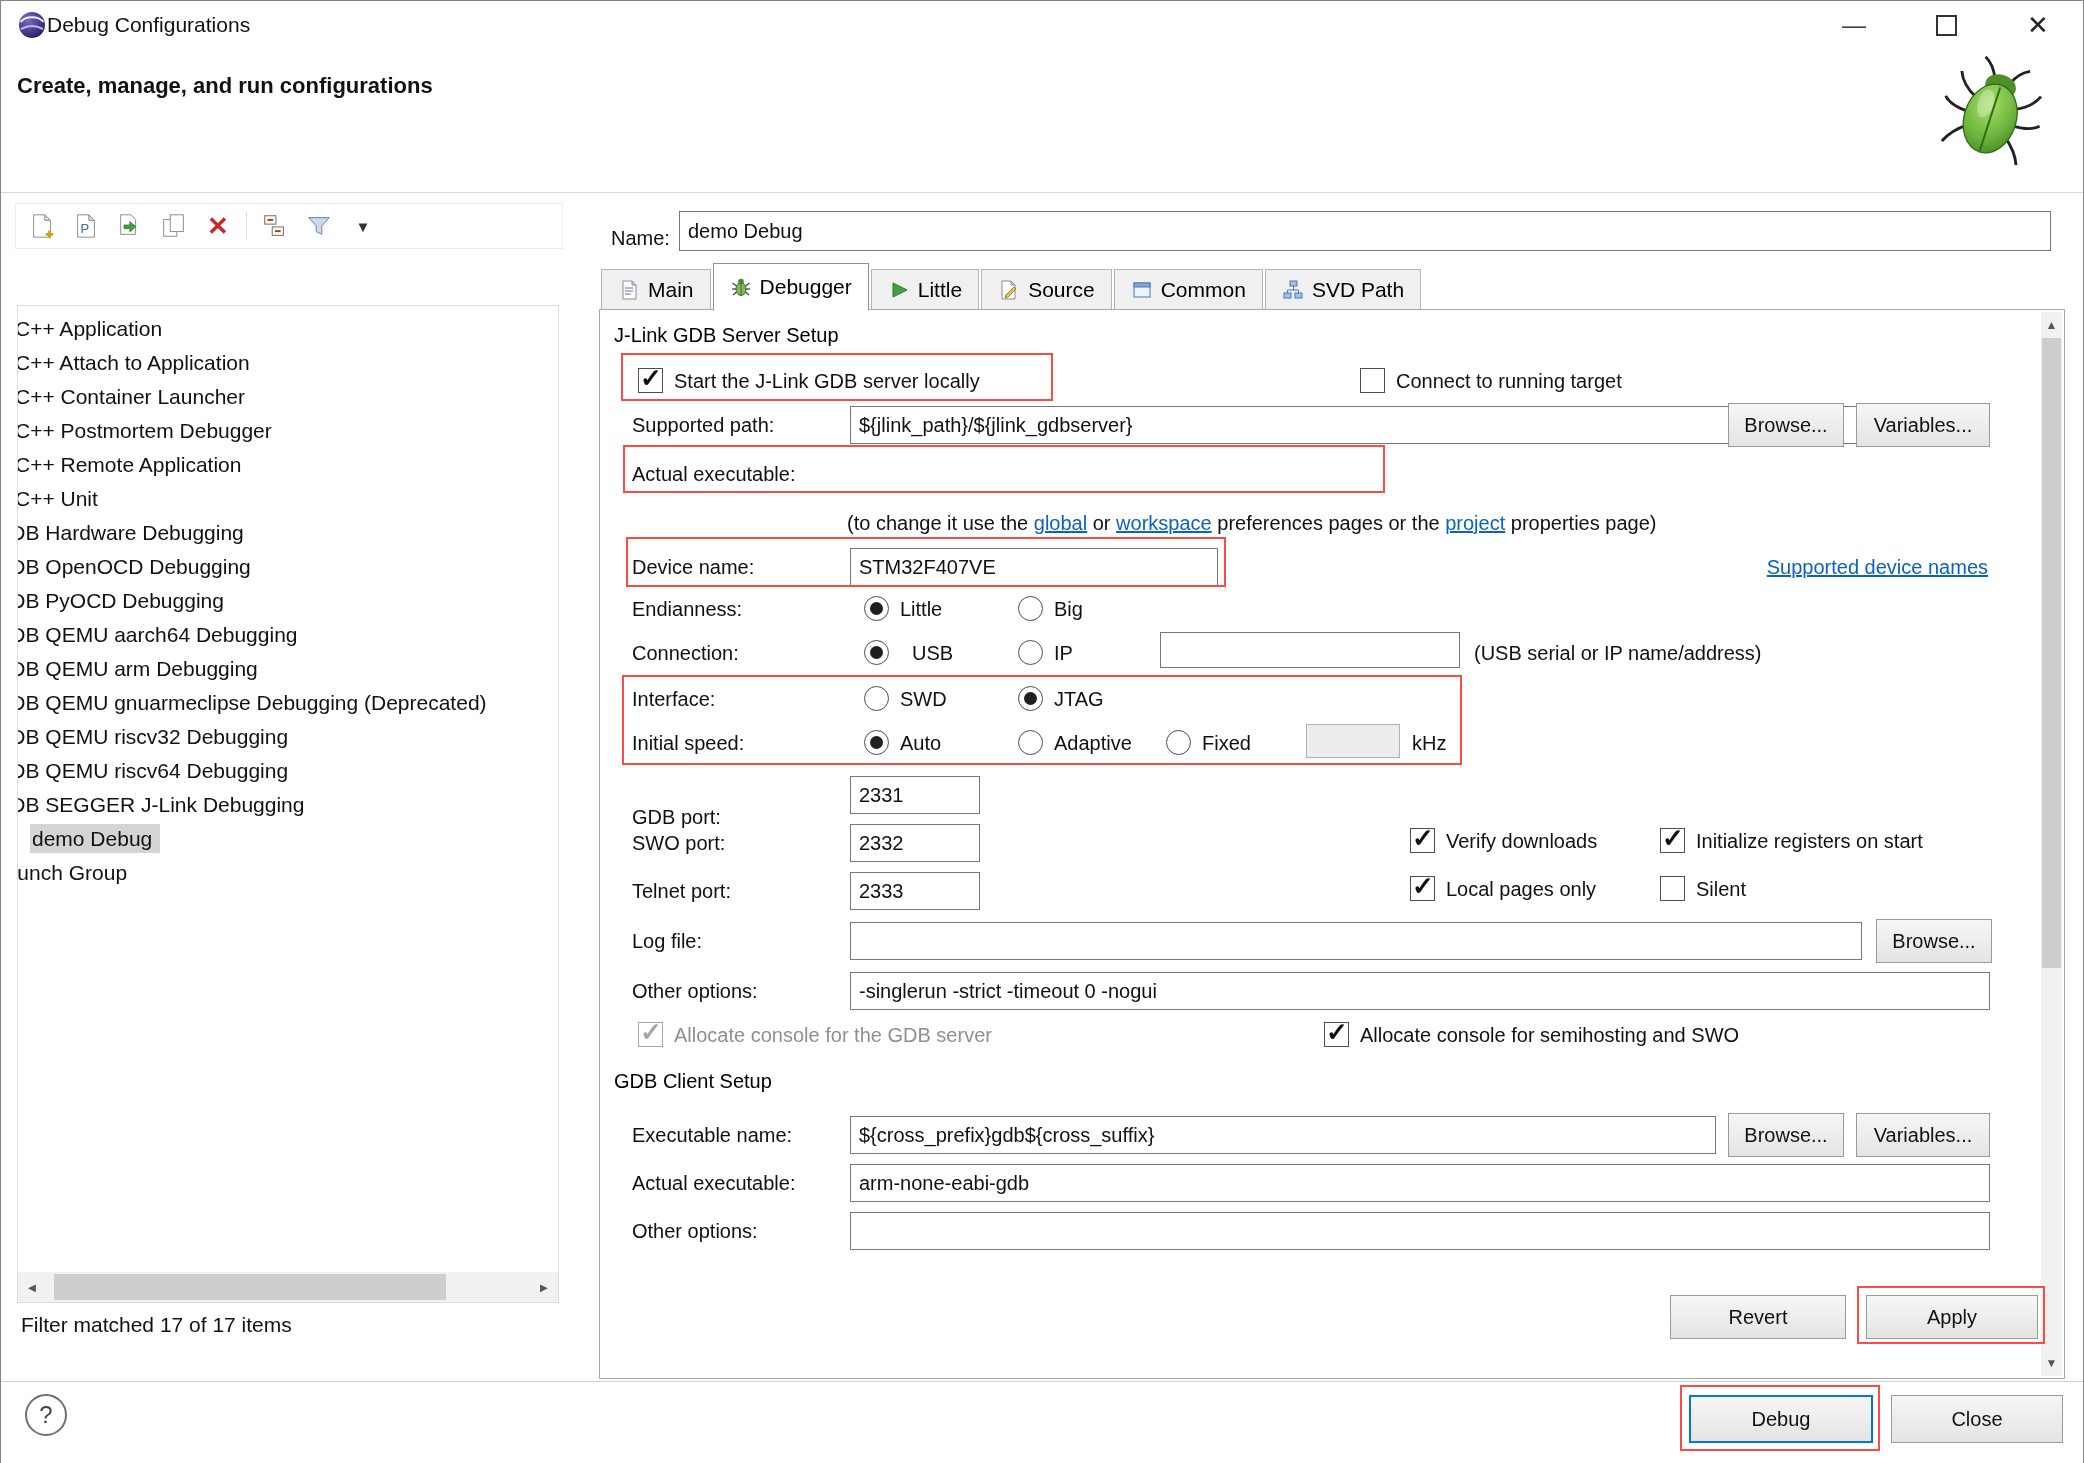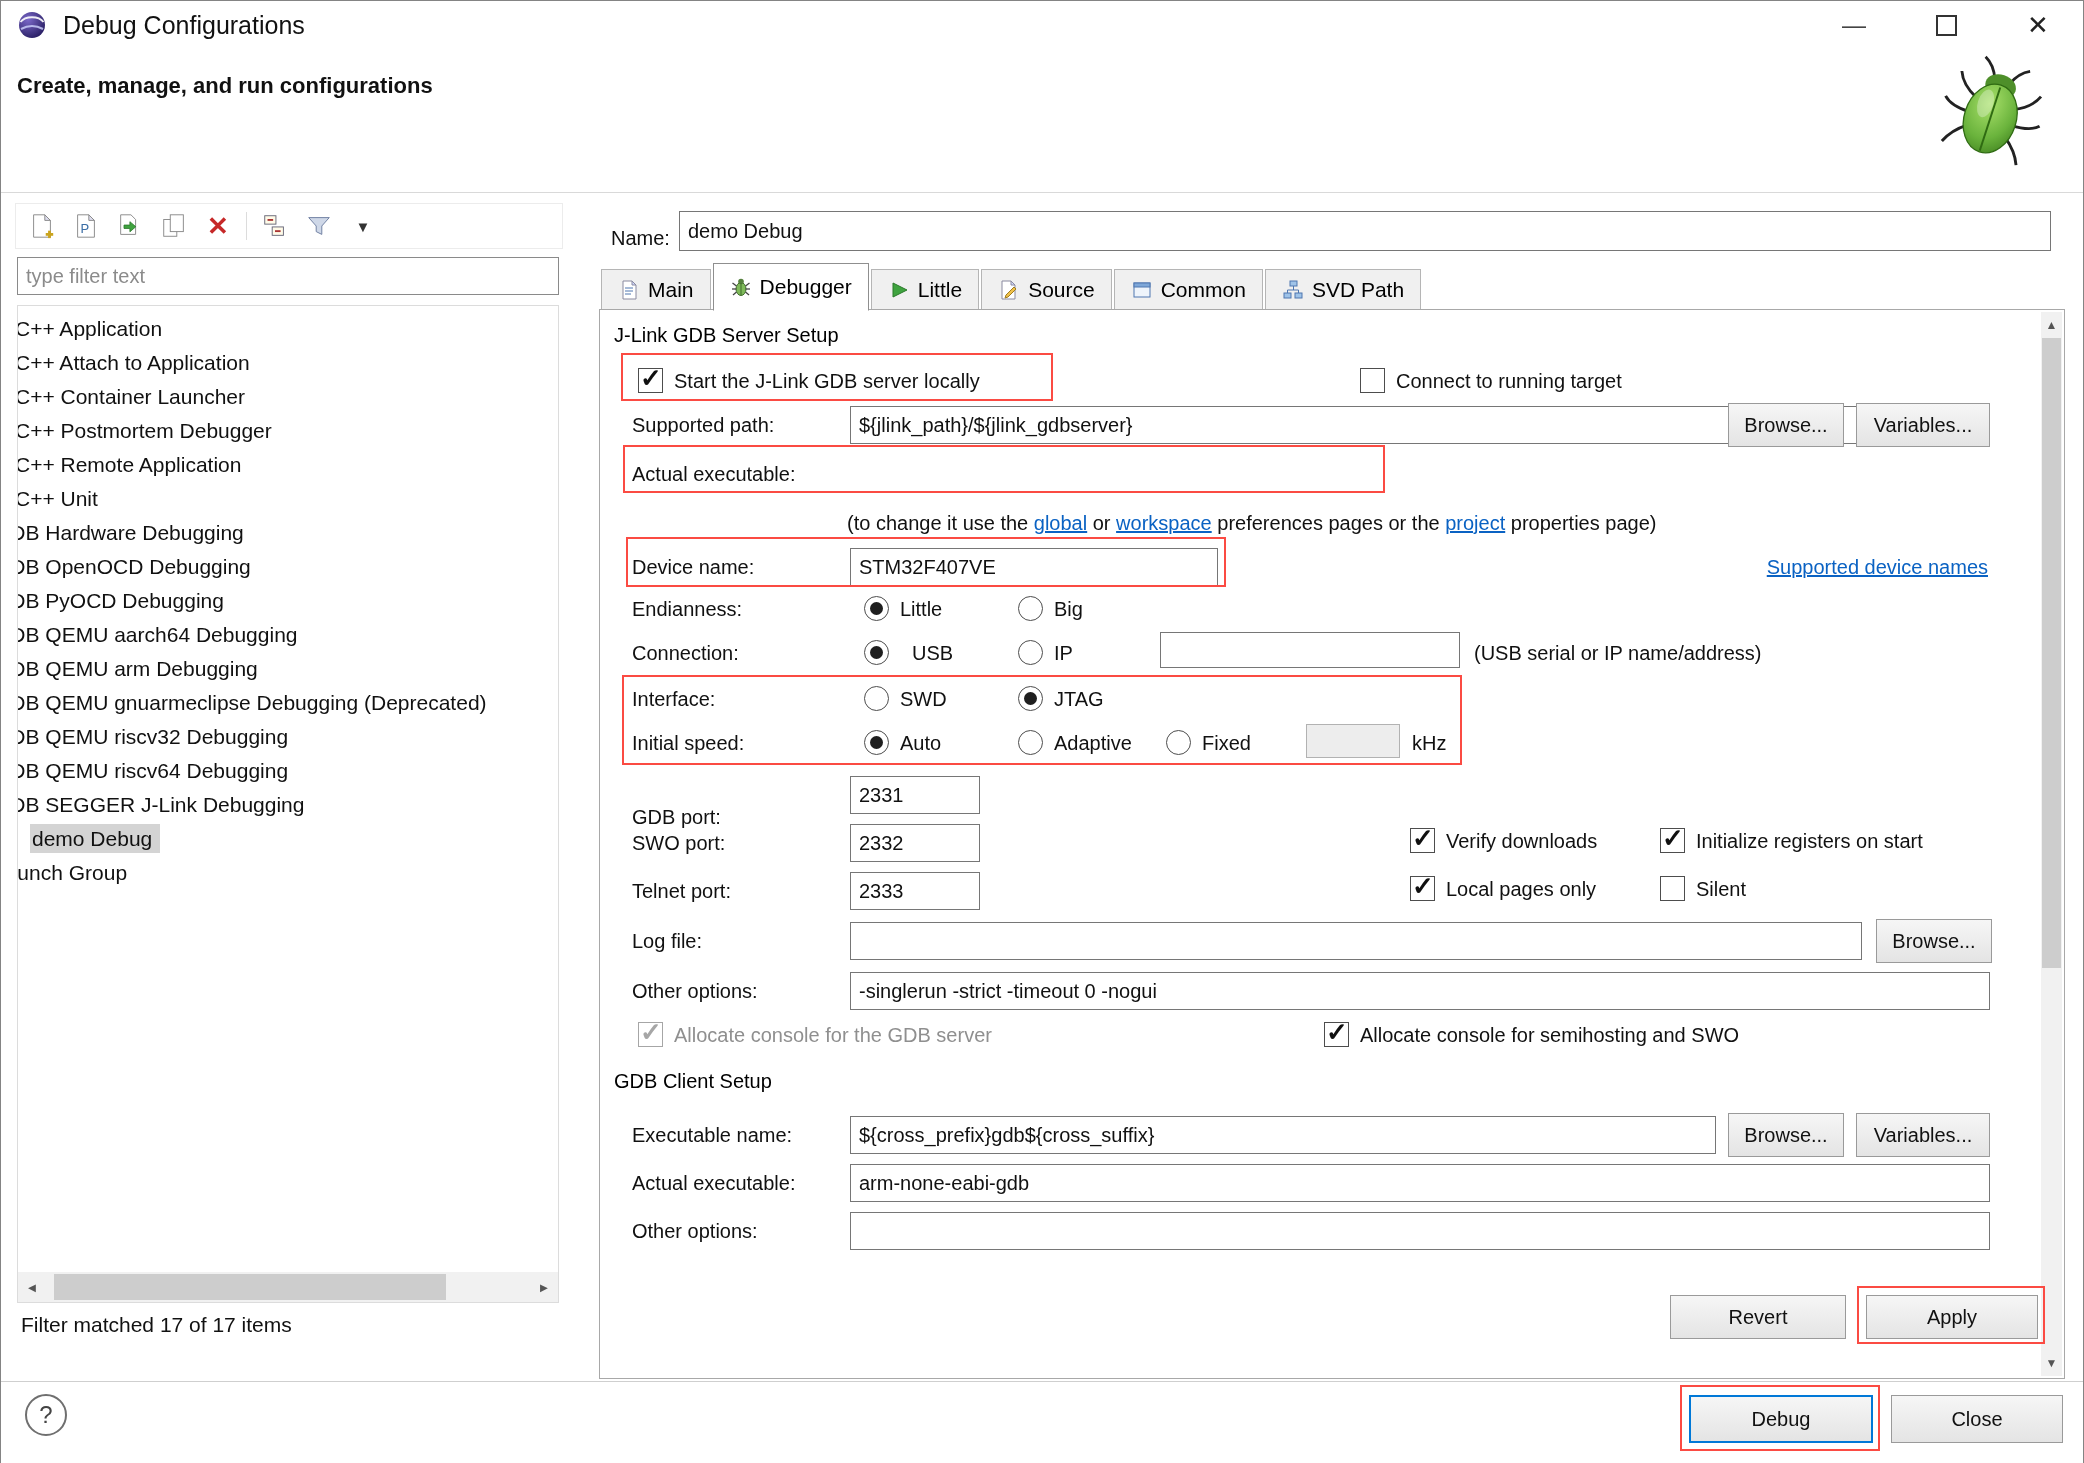--- a/index.html
+++ b/index.html
@@ -7,21 +7,21 @@
   body{
     width:2084px;height:1463px;position:relative;overflow:hidden;
     font-family:"Liberation Sans",sans-serif;background:#ffffff;color:#000;
     font-size:20px;
   }
   .window{position:absolute;inset:0;border:1px solid #848484;background:#fff;box-sizing:border-box;}
 
   
   .titlebar{position:absolute;left:0;top:0;width:100%;height:48px;background:#fff;display:flex;align-items:center;}
   .app-icon{margin-left:16px;width:30px;height:30px;display:inline-flex;}
-  .title-text{margin-left:16px;font-size:25px;color:#111;}
+  .title-text{margin-left:0;font-size:21px;color:#111;}
   .win-btn{position:absolute;top:2px;width:62px;height:44px;display:flex;align-items:center;justify-content:center;color:#444;}
   .win-btn.min{left:1822px;font-size:24px;}
   .win-btn.max{left:1914px;}
   .win-btn.max .sq{width:17px;height:17px;border:2px solid #333;}
   .win-btn.close{left:2006px;font-size:26px;color:#222;}
 
   
   .header{position:absolute;left:0;top:48px;width:100%;height:144px;background:#fff;border-bottom:1px solid #d9d9d9;box-sizing:border-box;}
   .subtitle{position:absolute;left:16px;top:24px;font-size:22px;font-weight:bold;color:#111;}
   .bug-art{position:absolute;left:1925px;top:2px;width:130px;height:130px;}
@@ -193,21 +193,20 @@
     <button class="tbtn">
       <svg viewBox="0 0 30 30" width="28" height="28">
         <path d="M4 6h22l-8 9v9l-6-3v-6z" fill="#cfd8e8" stroke="#6b7b9e"></path>
       </svg>
     </button>
     <button class="tbtn">
       <span style="font-size:15px;color:#333;">▼</span>
     </button>
   </div>
 
-  <input class="filter" placeholder="type filter text" style="">
 
   <div class="tree">
     <div class="tree-inner">
       <div class="tree-item"><span class="tlabel">C/C++ Application</span></div>
       <div class="tree-item"><span class="tlabel">C/C++ Attach to Application</span></div>
       <div class="tree-item"><span class="tlabel">C/C++ Container Launcher</span></div>
       <div class="tree-item"><span class="tlabel">C/C++ Postmortem Debugger</span></div>
       <div class="tree-item"><span class="tlabel">C/C++ Remote Application</span></div>
       <div class="tree-item"><span class="tlabel">C/C++ Unit</span></div>
       <div class="tree-item"><span class="tlabel">GDB Hardware Debugging</span></div>

